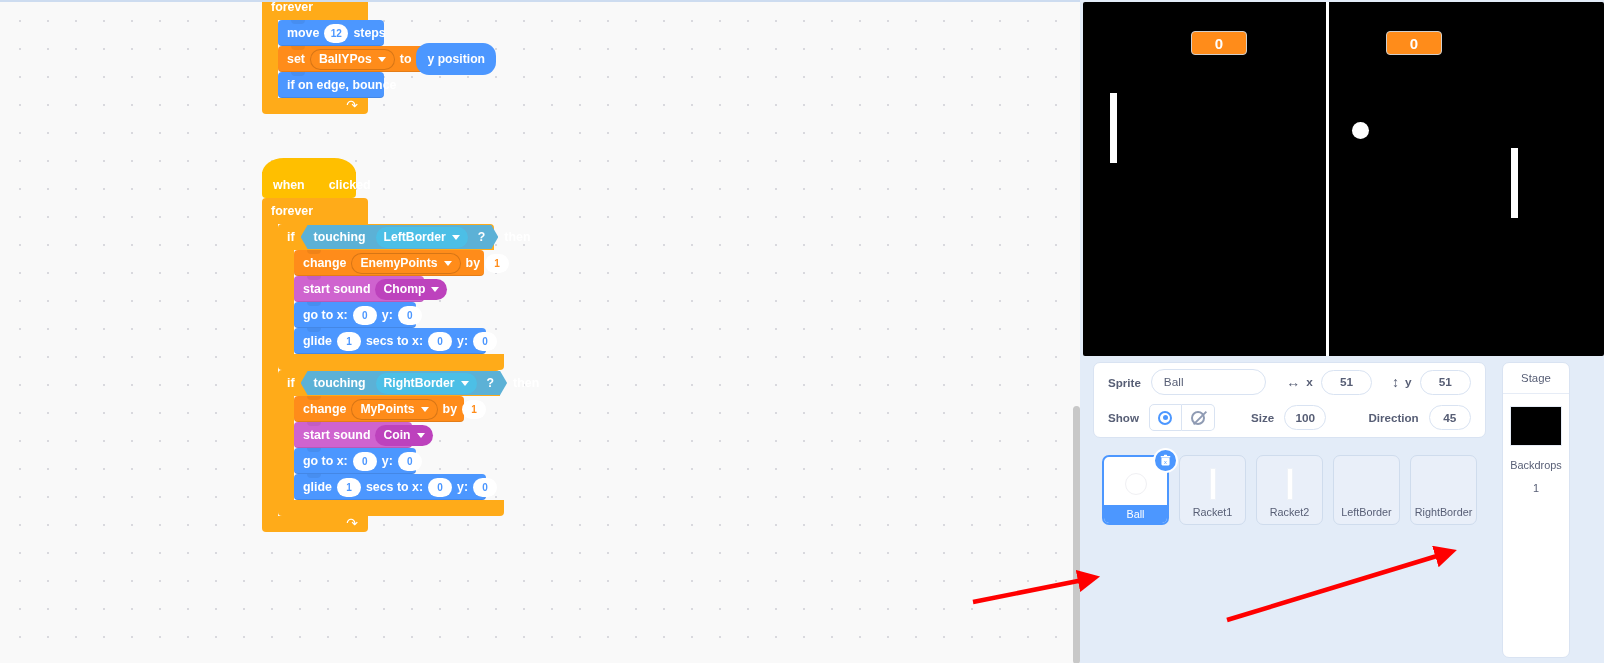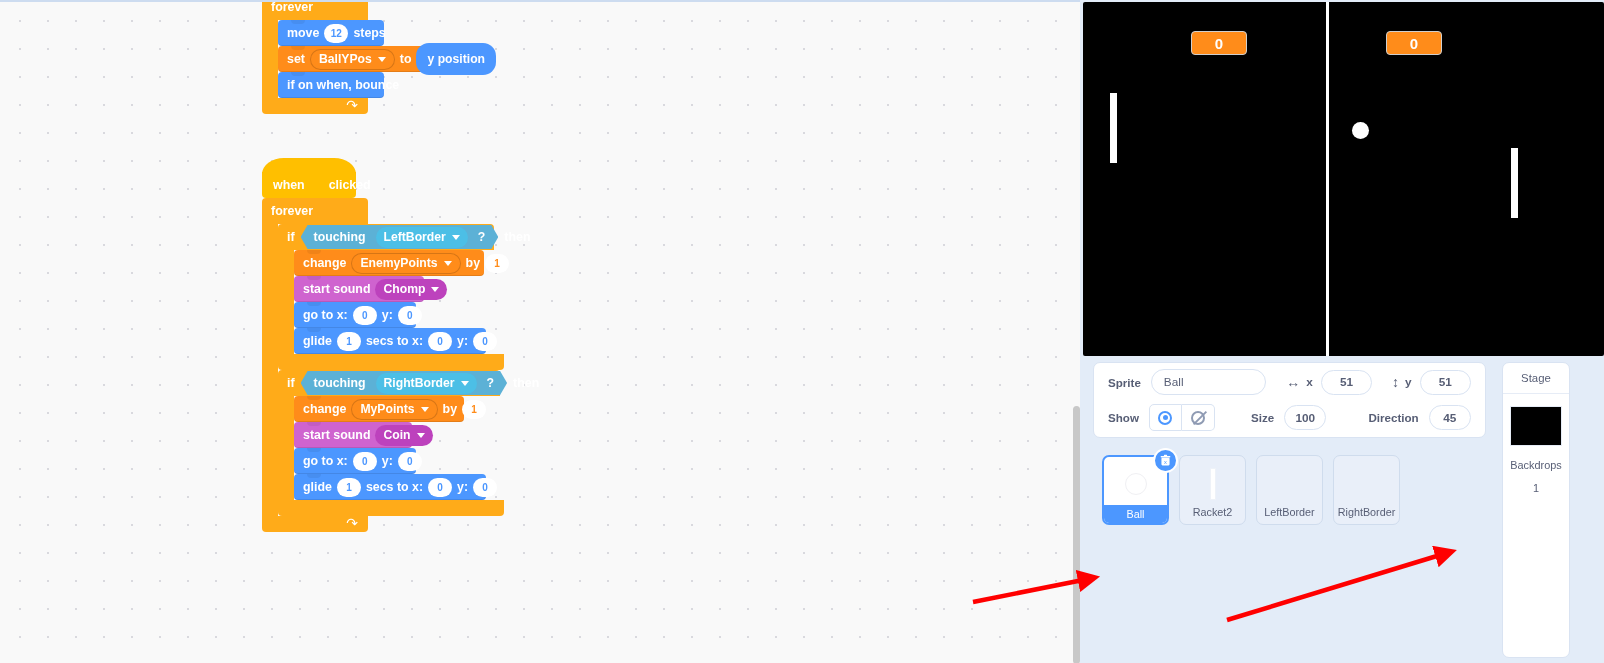--- a/index.html
+++ b/index.html
@@ -295,21 +295,21 @@
             <div class="blk vars" style="width:198px;">
               <span>set</span>
               <span class="dd vars-dd">
                 <span>BallYPos</span>
                 <span class="arrow"></span>
               </span>
               <span>to</span>
               <span class="reporter">y position</span>
             </div>
             <div class="blk motion" style="width:106px;">
-              <span>if on when, bounce</span>
+              <span>if on edge, bounce</span>
             </div>
           </div>
         </div>
         <div class="c-bot" style="width:106px;">
           <span class="loop-arrow">↷</span>
         </div>
       </div>
     </div>
 
     <div class="script" style="left:262px; top:170px;">
@@ -500,20 +500,26 @@
               <rect x="2" y="2.6" width="12" height="1.7" rx="0.8" fill="#fff"></rect>
               <rect x="6" y="1" width="4" height="1.6" rx="0.7" fill="#fff"></rect>
               <text x="8" y="12" font-size="7" fill="#4c97ff" text-anchor="middle" font-family="Liberation Sans, sans-serif">x</text>
             </svg>
           </span>
         </div>
         <div class="sprite-tile">
           <span class="thumb">
             <span class="th-bar"></span>
           </span>
+          <span class="nm">Racket1</span>
+        </div>
+        <div class="sprite-tile">
+          <span class="thumb">
+            <span class="th-bar"></span>
+          </span>
           <span class="nm">Racket2</span>
         </div>
         <div class="sprite-tile">
           <span class="thumb"></span>
           <span class="nm">LeftBorder</span>
         </div>
         <div class="sprite-tile">
           <span class="thumb"></span>
           <span class="nm">RightBorder</span>
         </div>

